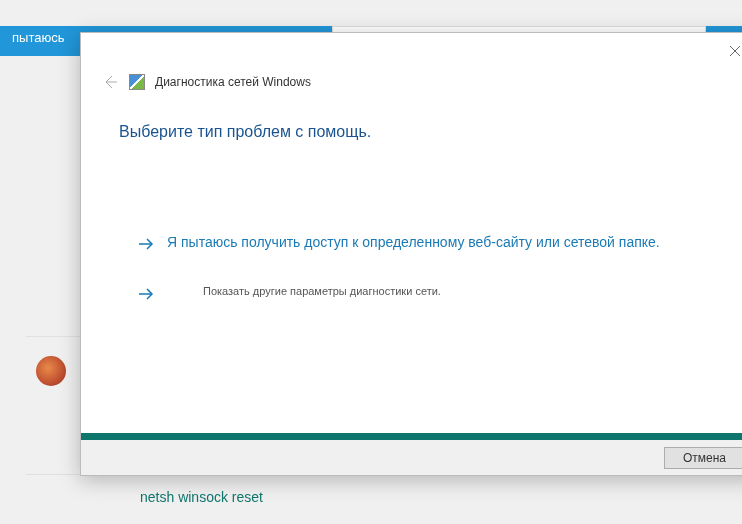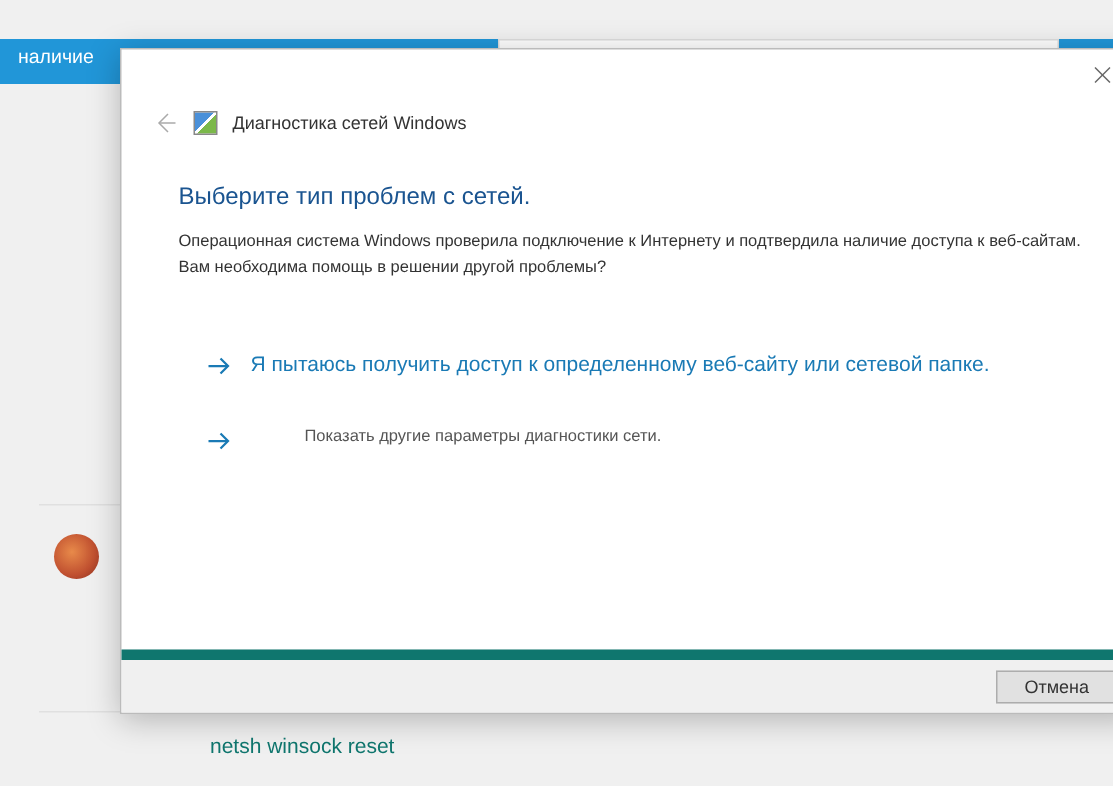--- a/index.html
+++ b/index.html
@@ -231,21 +231,21 @@
       border: 1px solid #adadad;
       cursor: pointer;
       color: #333;
     }
   </style>
 </head>
 <body>
 
 <div class="bg-header">
   <span class="menu-item">
-    <span>наличие</span>
+    <span>пытаюсь</span>
   </span>
   <span class="menu-item">
     <span style="font-size:15px;">+</span>
     <span>Спросить</span>
   </span>
   <span class="menu-item">
     <span style="font-size:12px;">♛</span>
     <span>Лидеры</span>
   </span>
 </div>
@@ -273,23 +273,22 @@
     <div class="dialog-back">
       <svg viewBox="0 0 18 18">
         <path d="M11 3 L5 9 L11 15" fill="none" stroke="currentColor" stroke-width="1"></path>
         <line x1="5" y1="9" x2="16" y2="9" stroke="currentColor" stroke-width="1"></line>
       </svg>
     </div>
     <div class="dialog-icon"></div>
     <div class="dialog-title">Диагностика сетей Windows</div>
   </div>
 
-  <h1 class="dialog-heading">Выберите тип проблем с сетей.</h1>
-
-  <div class="dialog-description">Операционная система Windows проверила подключение к Интернету и подтвердила наличие доступа к веб-сайтам. Вам необходима помощь в решении другой проблемы?</div>
+  <h1 class="dialog-heading">Выберите тип проблем с помощь.</h1>
+
 
   <div class="dialog-options">
     <div class="dialog-option">
       <div class="option-arrow">
         <svg viewBox="0 0 18 18">
           <line x1="2" y1="9" x2="15" y2="9" stroke="currentColor" stroke-width="1.5"></line>
           <path d="M10 4 L15 9 L10 14" fill="none" stroke="currentColor" stroke-width="1.5"></path>
         </svg>
       </div>
       <div class="option-content">

